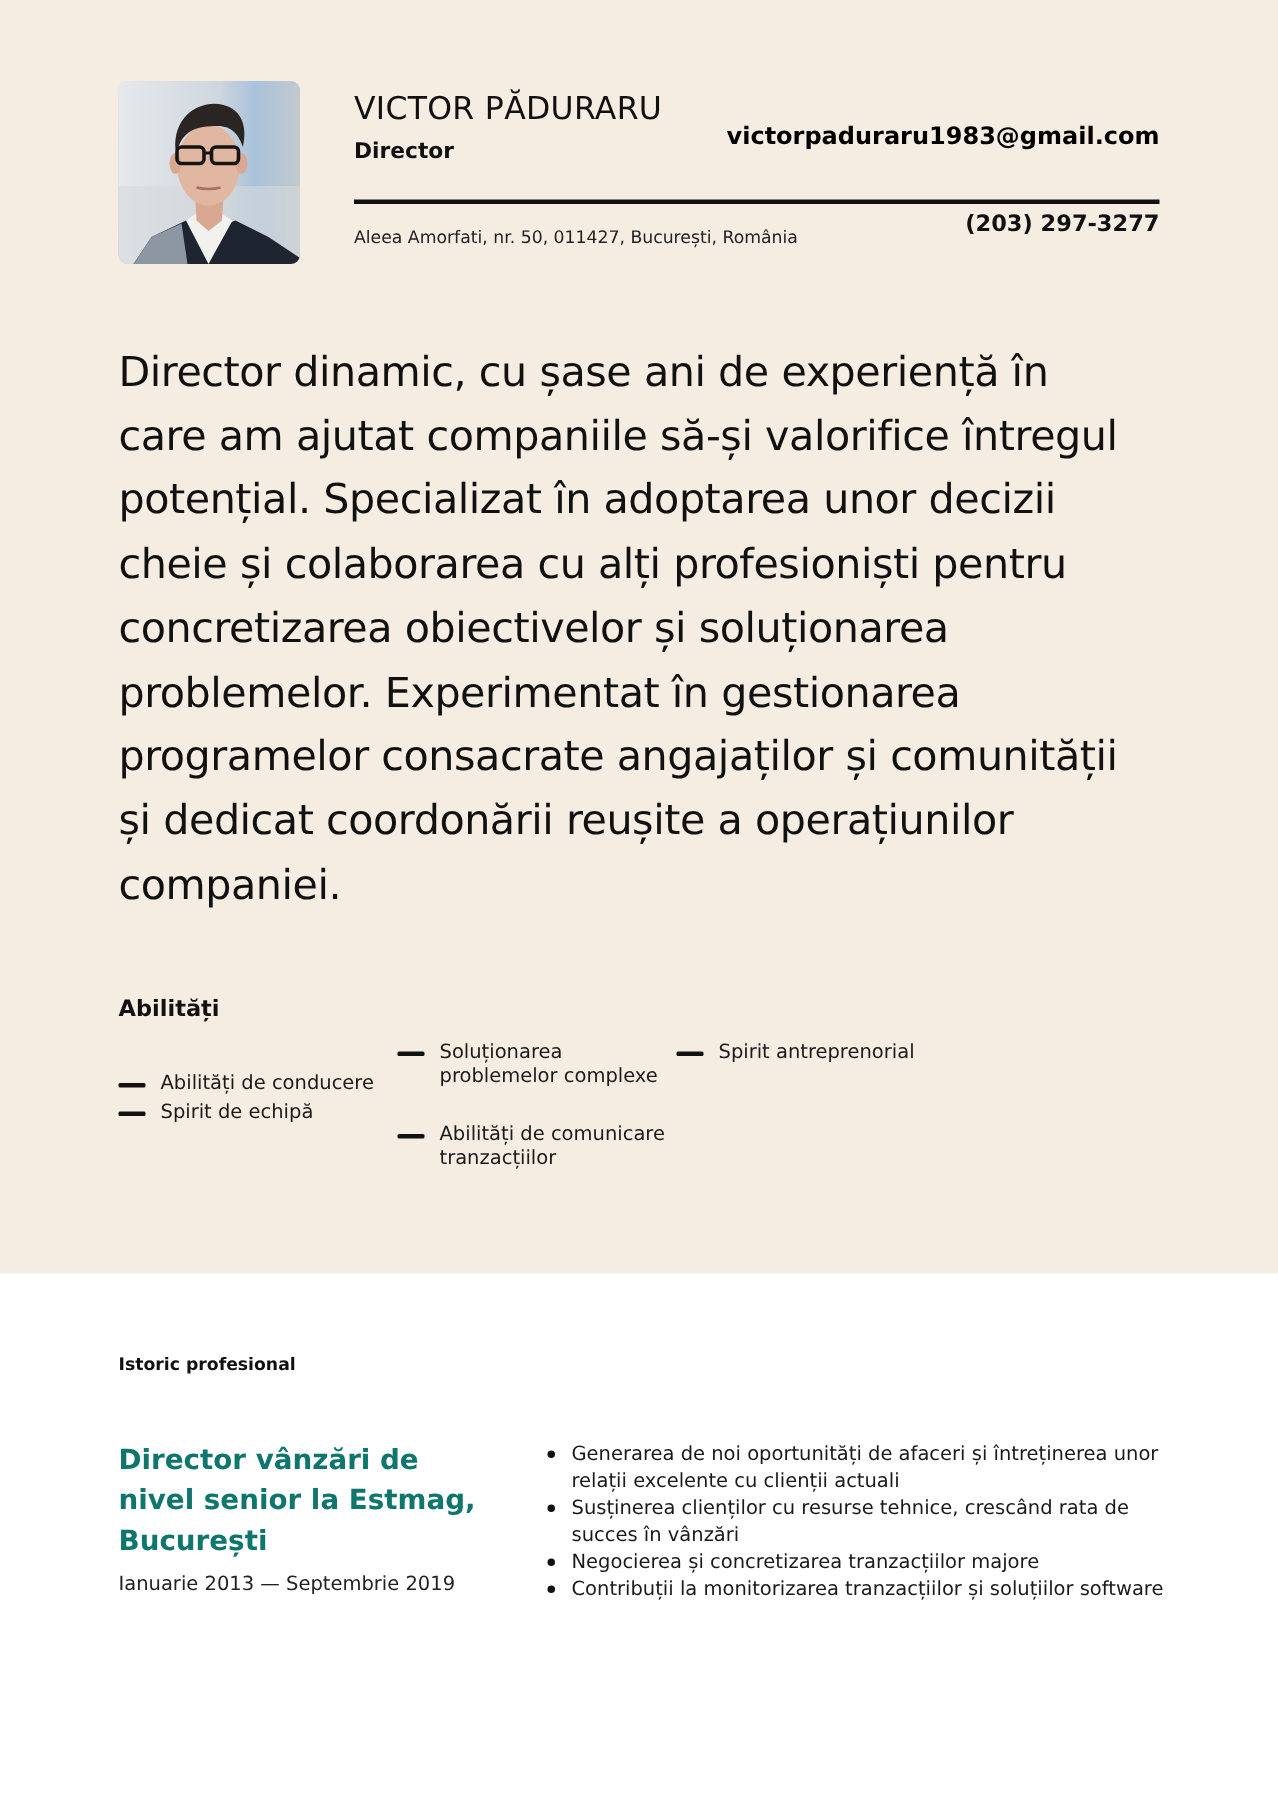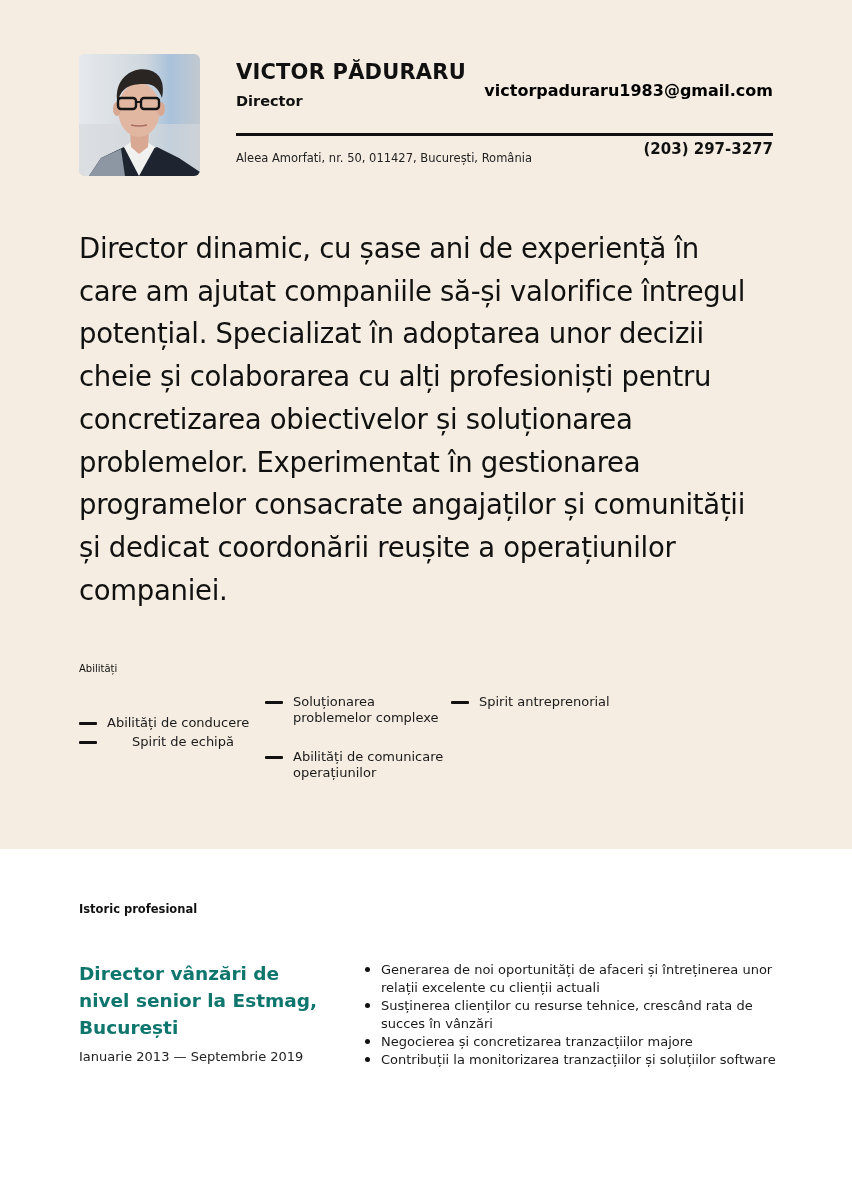--- a/index.html
+++ b/index.html
@@ -23,21 +23,21 @@
       position: absolute; left: 79px; top: 54px;
       width: 121px; height: 122px;
       border-radius: 6px;
       overflow: hidden;
       background: linear-gradient(180deg, #d9dee2 0%, #c9d0d6 60%, #b8c0c7 100%);
     }
     .photo svg { display: block; width: 100%; height: 100%; }
 
     .name {
       position: absolute; left: 236px; top: 60px;
-      font-size: 21px; font-weight: bold; letter-spacing: 0.2px;
+      font-size: 21px; font-weight: normal; letter-spacing: 0.2px;
       color: #111;
       white-space: nowrap;
     }
     .role {
       position: absolute; left: 236px; top: 93px;
       font-size: 14.5px; font-weight: bold;
       color: #111;
     }
     .email {
       position: absolute; right: 79px; top: 64px;
@@ -62,21 +62,21 @@
     .summary {
       position: absolute; left: 79px; top: 227px;
       width: 680px;
       font-size: 27.5px; line-height: 42.7px;
       font-weight: normal; color: #111;
       letter-spacing: -0.3px;
     }
 
     .skills-title {
       position: absolute; left: 79px; top: 663px;
-      font-size: 10px; font-weight: normal; color: #111;
+      font-size: 15px; font-weight: bold; color: #111;
     }
     .skills-grid {
       position: absolute; left: 79px; top: 694px;
       width: 560px;
     }
     .skill {
       position: absolute;
       width: 180px;
       padding-left: 28px;
       font-size: 13px; line-height: 16px;
@@ -182,27 +182,27 @@
         <span>Abilități de conducere</span>
       </div>
       <div class="skill" style="left:186px; top:0;">
         <span class="dash"></span>
         <span>Soluționarea problemelor complexe</span>
       </div>
       <div class="skill" style="left:372px; top:0;">
         <span class="dash"></span>
         <span>Spirit antreprenorial</span>
       </div>
-      <div class="skill" style="left:0; top:40px;text-align:center;">
+      <div class="skill" style="left:0; top:40px;">
         <span class="dash"></span>
         <span>Spirit de echipă</span>
       </div>
       <div class="skill" style="left:186px; top:55px;">
         <span class="dash"></span>
-        <span>Abilități de comunicare operațiunilor</span>
+        <span>Abilități de comunicare tranzacțiilor</span>
       </div>
     </div>
   </section>
 
   <section>
     <div class="history-title">Istoric profesional</div>
 
     <div>
       <h2 class="job-title">Director vânzări de nivel senior la Estmag, București</h2>
       <div class="job-dates">Ianuarie 2013 — Septembrie 2019</div>

